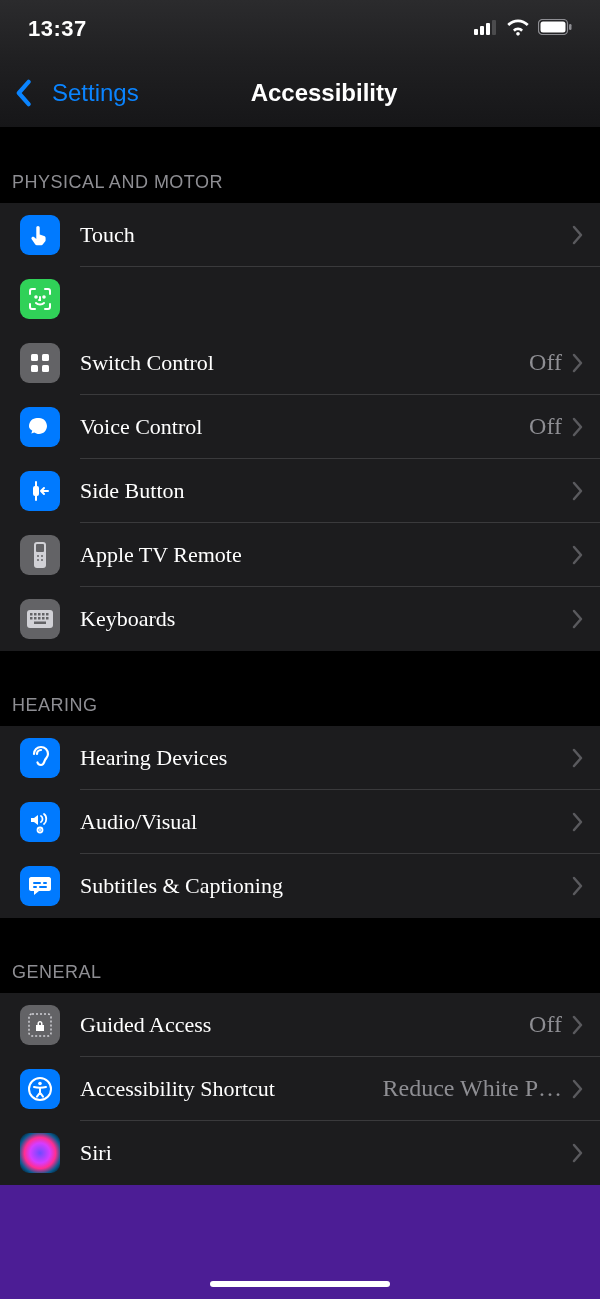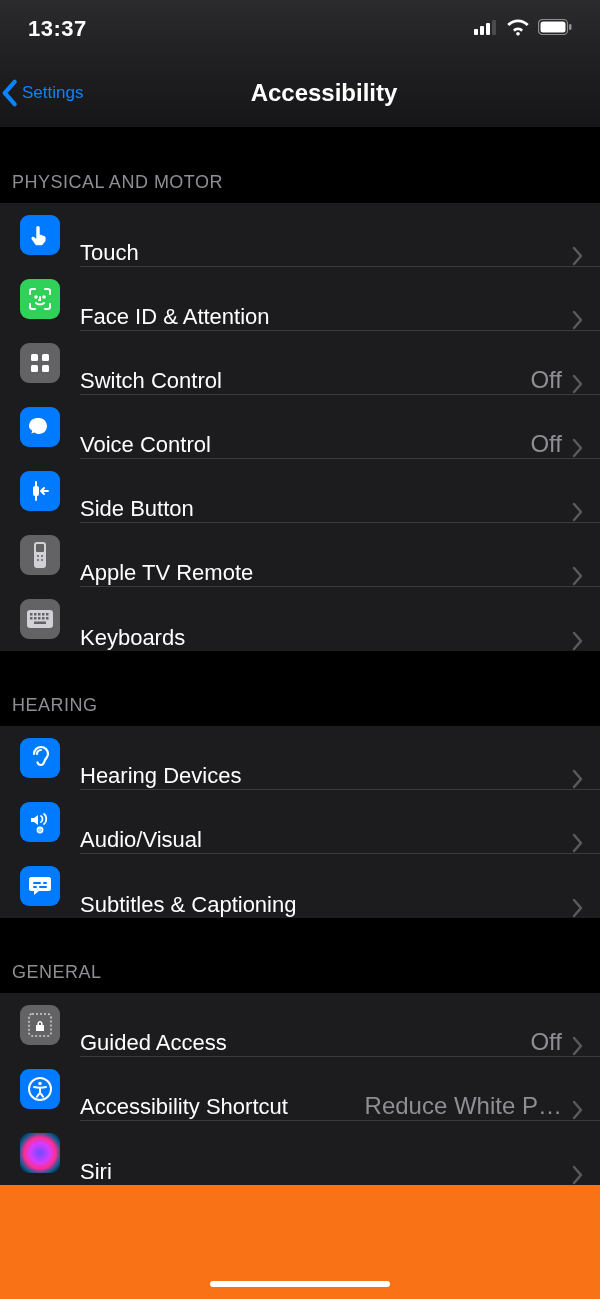--- a/index.html
+++ b/index.html
@@ -1,37 +1,37 @@
 <!DOCTYPE html>
 <html><head>
 <meta charset="utf-8">
 <style>
   * { box-sizing: border-box; margin: 0; padding: 0; }
   html, body { width: 600px; height: 1299px; background: #000; color: #fff; font-family: -apple-system, "Helvetica Neue", Arial, sans-serif; overflow: hidden; }
-  .screen { width: 600px; height: 1299px; background: #f97316; position: relative; }
+  .screen { width: 600px; height: 1299px; background: #4c1d95; position: relative; }
 
   
   .status-bar { height: 58px; display: flex; align-items: center; justify-content: space-between; padding: 0 28px; background: linear-gradient(180deg,#2b2b2d,#202022); }
   .status-time { font-size: 22px; font-weight: 600; letter-spacing: 0.5px; }
   .status-icons { display: flex; align-items: center; gap: 8px; }
 
   
   .nav-bar { height: 70px; display: flex; align-items: center; position: relative; background: linear-gradient(180deg,#202022,#161618); border-bottom: 1px solid #000; }
-  .nav-back { display: flex; align-items: center; gap: 4px; color: #0a84ff; font-size: 17px; cursor: pointer; }
+  .nav-back { display: flex; align-items: center; gap: 20px; color: #0a84ff; font-size: 24px; padding-left: 14px; cursor: pointer; }
   .nav-back svg { width: 18px; height: 28px; }
   .nav-title { position: absolute; left: 0; right: 0; text-align: center; font-size: 24px; font-weight: 600; pointer-events: none; padding-left: 48px; }
 
   
   .section-header { padding: 44px 24px 10px 12px; font-size: 18px; letter-spacing: 0.5px; color: #8e8e93; text-transform: uppercase; background: #000; }
 
   
   .group { background: #1c1c1e; }
   .row { display: flex; align-items: center; height: 64px; padding-left: 20px; cursor: pointer; }
   .row-icon { width: 40px; height: 40px; border-radius: 9px; flex-shrink: 0; display: flex; align-items: center; justify-content: center; margin-right: 20px; }
-  .row-body { flex: 1; display: flex; align-items: flex-end; height: 100%; border-bottom: 0.5px solid #3a3a3c; padding-right: 16px; }
+  .row-body { flex: 1; display: flex; align-items: center; height: 100%; border-bottom: 0.5px solid #3a3a3c; padding-right: 16px; font-family: Liberation Serif, serif; }
   .row:last-child .row-body { border-bottom: none; }
   .row-label { flex: 1; font-size: 22px; color: #fff; white-space: nowrap; overflow: hidden; text-overflow: ellipsis; }
   .row-value { font-size: 24px; color: #8e8e93; margin-left: 8px; max-width: 230px; white-space: nowrap; overflow: hidden; text-overflow: ellipsis; }
   .row-chevron { margin-left: 10px; color: #5a5a5e; flex-shrink: 0; }
   .row-chevron svg { width: 12px; height: 20px; display: block; }
 
   
   .bg-blue { background: #007aff; }
   .bg-green { background: #30d158; }
   .bg-gray { background: #636366; }
@@ -102,28 +102,20 @@
 
     <div class="row">
       <div class="row-icon bg-green">
         <svg width="26" height="26" viewBox="0 0 26 26" fill="none" stroke="#fff" stroke-width="2" stroke-linecap="round">
             <path d="M3 8V5c0-1 1-2 2-2h3M23 8V5c0-1-1-2-2-2h-3M3 18v3c0 1 1 2 2 2h3M23 18v3c0 1-1 2-2 2h-3"></path>
             <circle cx="9" cy="11" r="0.8" fill="#fff"></circle>
             <circle cx="17" cy="11" r="0.8" fill="#fff"></circle>
             <path d="M13 11v3h-1"></path>
             <path d="M9 17c1 1 2.5 1.5 4 1.5s3-.5 4-1.5"></path>
           </svg>
-      </div>
-      <div class="row-body">
-        <div class="row-label">Face ID &amp; Attention</div>
-        <div class="row-chevron">
-            <svg viewBox="0 0 12 20">
-              <path d="M2 2l7 8-7 8" fill="none" stroke="currentColor" stroke-width="2.5" stroke-linecap="round" stroke-linejoin="round"></path>
-            </svg>
-          </div>
       </div>
     </div>
 
     <div class="row">
       <div class="row-icon bg-gray">
         <svg width="22" height="22" viewBox="0 0 22 22" fill="#fff">
             <rect x="2" y="2" width="7" height="7" rx="1.5"></rect>
             <rect x="13" y="2" width="7" height="7" rx="1.5"></rect>
             <rect x="2" y="13" width="7" height="7" rx="1.5"></rect>
             <rect x="13" y="13" width="7" height="7" rx="1.5"></rect>

